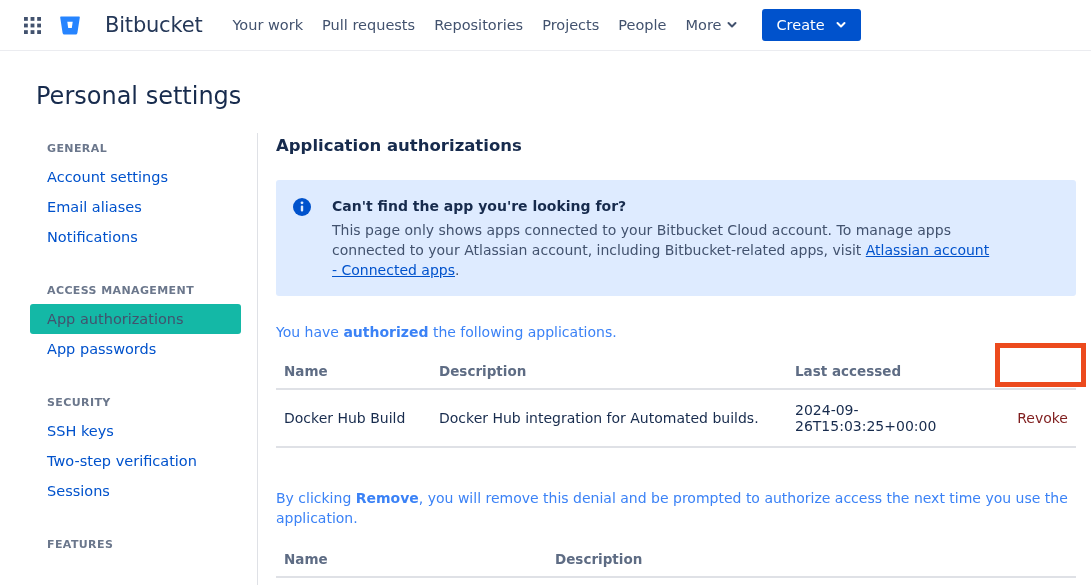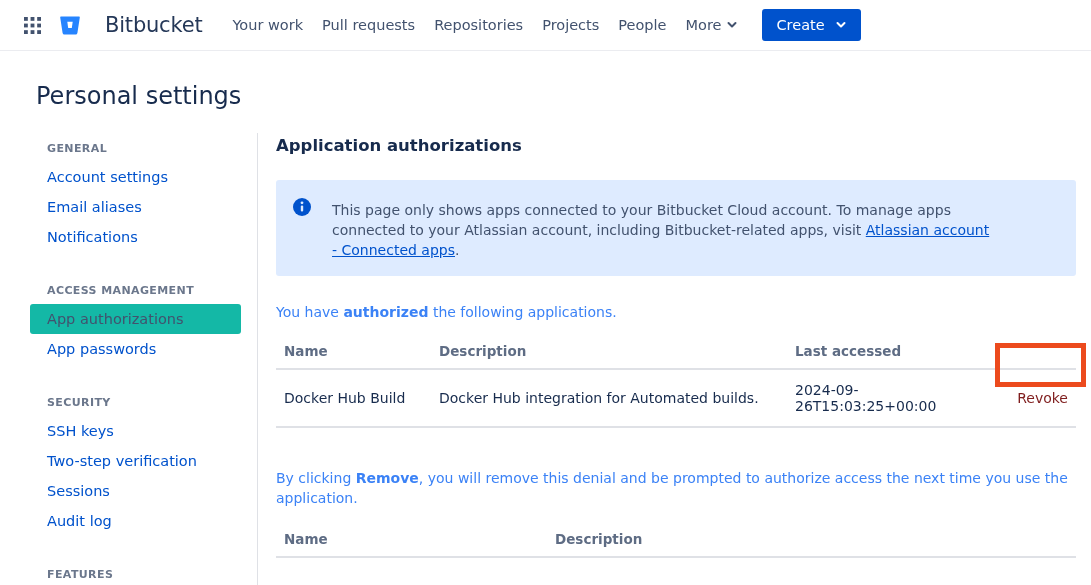--- a/index.html
+++ b/index.html
@@ -175,21 +175,20 @@
     <div class="side-header">ACCESS MANAGEMENT</div>
     <a class="side-item selected">App authorizations</a>
     <a class="side-item">App passwords</a>
   </div>
 
   <div class="side-section">
     <div class="side-header">SECURITY</div>
     <a class="side-item">SSH keys</a>
     <a class="side-item">Two-step verification</a>
     <a class="side-item">Sessions</a>
-    <a class="side-item">Audit log</a>
   </div>
 
   <div class="side-section">
     <div class="side-header">FEATURES</div>
 
   </div>
 </aside>
 
 <div class="v-divider"></div>
 
@@ -198,20 +197,21 @@
 
   <section class="info-panel">
     <div class="info-icon-wrap">
       <svg width="20" height="20" viewBox="0 0 20 20">
         <circle cx="10" cy="10" r="9" fill="#0052CC"></circle>
         <rect x="8.8" y="8.5" width="2.4" height="6" rx="1.1" fill="#DEEBFF"></rect>
         <circle cx="10" cy="5.8" r="1.4" fill="#DEEBFF"></circle>
       </svg>
     </div>
     <div>
+      <div class="info-title">Can't find the app you're looking for?</div>
       <div class="info-body">
         <span>This page only shows apps connected to your Bitbucket Cloud account. To manage apps connected to your Atlassian account, including Bitbucket-related apps, visit </span><a>Atlassian account - Connected apps</a><span>.</span>
       </div>
     </div>
   </section>
 
   <p class="para"><span>You have </span><b>authorized</b><span> the following applications.</span></p>
 
   <table>
     <thead>

